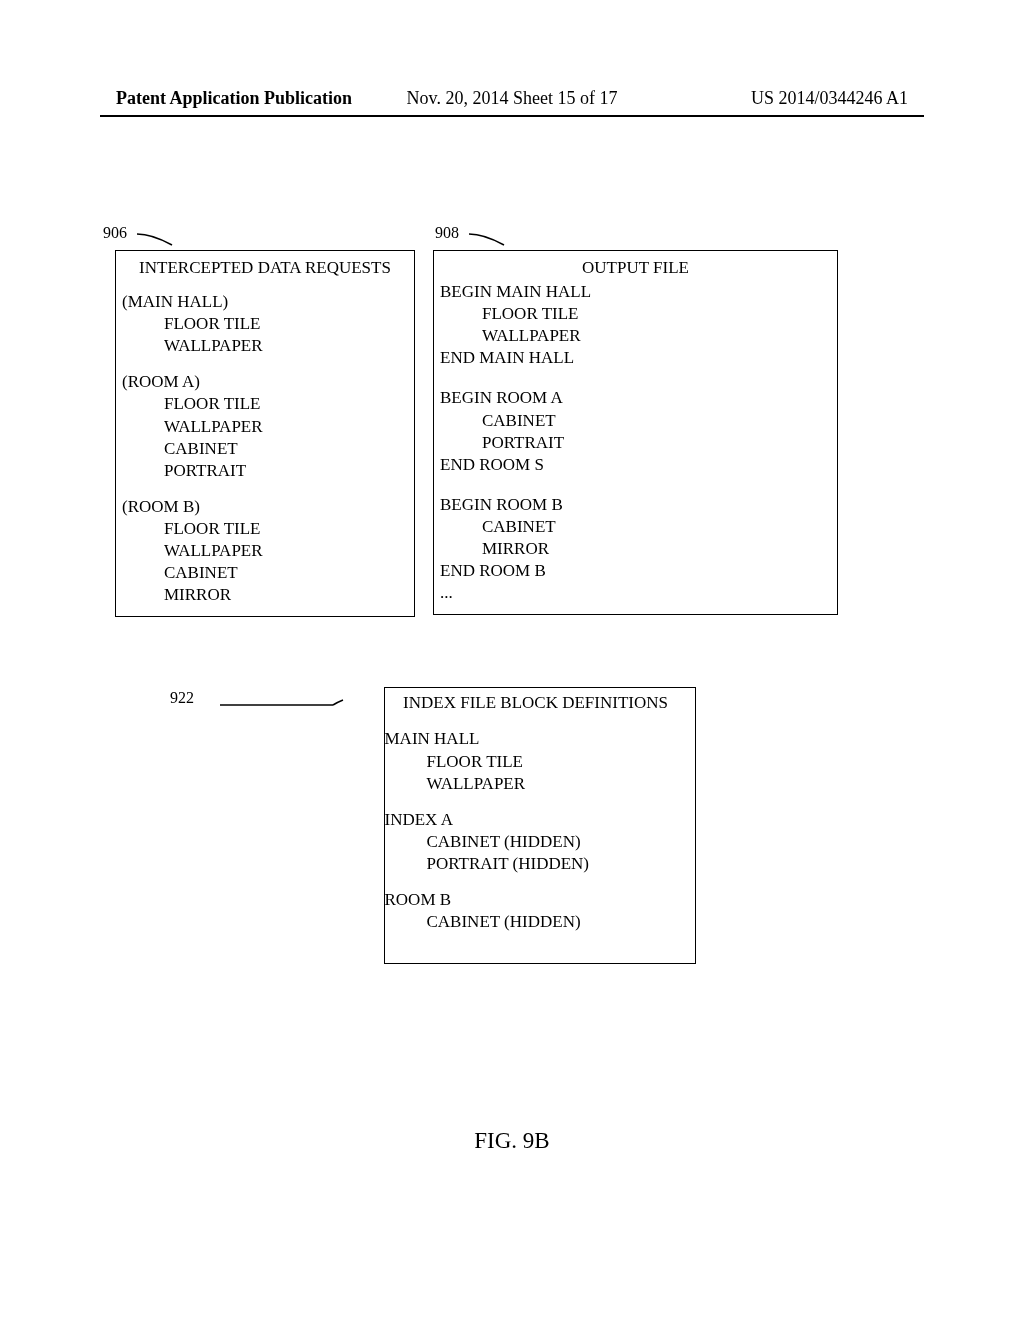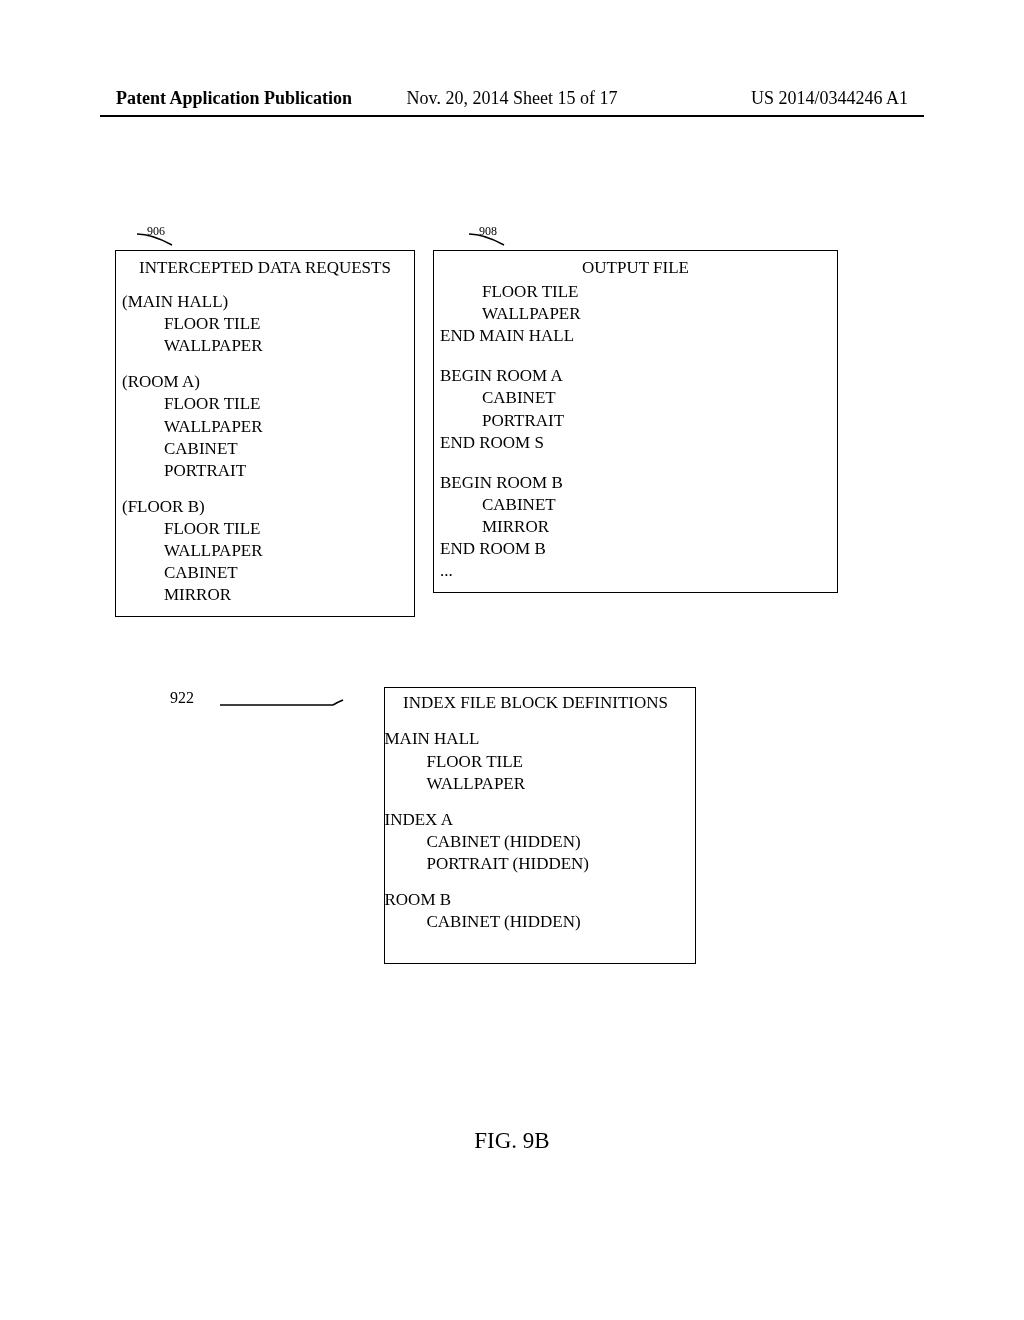--- a/index.html
+++ b/index.html
@@ -43,22 +43,21 @@
       border-top: 2px solid black;
     }
     .content {
       position: absolute;
       top: 230px;
       left: 115px;
       right: 115px;
     }
     .callout-num {
       position: absolute;
-      font-size: 12px;
-      margin-left: 44px;
+      font-size: 16px;
     }
     .callout-line {
       position: absolute;
       width: 40px;
       height: 15px;
     }
     .callout-line svg {
       width: 100%;
       height: 100%;
     }
@@ -186,30 +185,31 @@
         <div class="indent">WALLPAPER</div>
       </div>
       <div class="group">
         <div class="group-header">(ROOM A)</div>
         <div class="indent">FLOOR TILE</div>
         <div class="indent">WALLPAPER</div>
         <div class="indent">CABINET</div>
         <div class="indent">PORTRAIT</div>
       </div>
       <div class="group" style="margin-bottom:0;">
-        <div class="group-header">(FLOOR B)</div>
+        <div class="group-header">(ROOM B)</div>
         <div class="indent">FLOOR TILE</div>
         <div class="indent">WALLPAPER</div>
         <div class="indent">CABINET</div>
         <div class="indent">MIRROR</div>
       </div>
     </div>
 
     <div class="box box-right">
       <div class="box-title-right">OUTPUT FILE</div>
+      <div class="output-line">BEGIN MAIN HALL</div>
       <div class="output-indent">FLOOR TILE</div>
       <div class="output-indent">WALLPAPER</div>
       <div class="output-line">END MAIN HALL</div>
       <div class="output-line" style="height:18px;"></div>
       <div class="output-line">BEGIN ROOM A</div>
       <div class="output-indent">CABINET</div>
       <div class="output-indent">PORTRAIT</div>
       <div class="output-line">END ROOM S</div>
       <div class="output-line" style="height:18px;"></div>
       <div class="output-line">BEGIN ROOM B</div>

